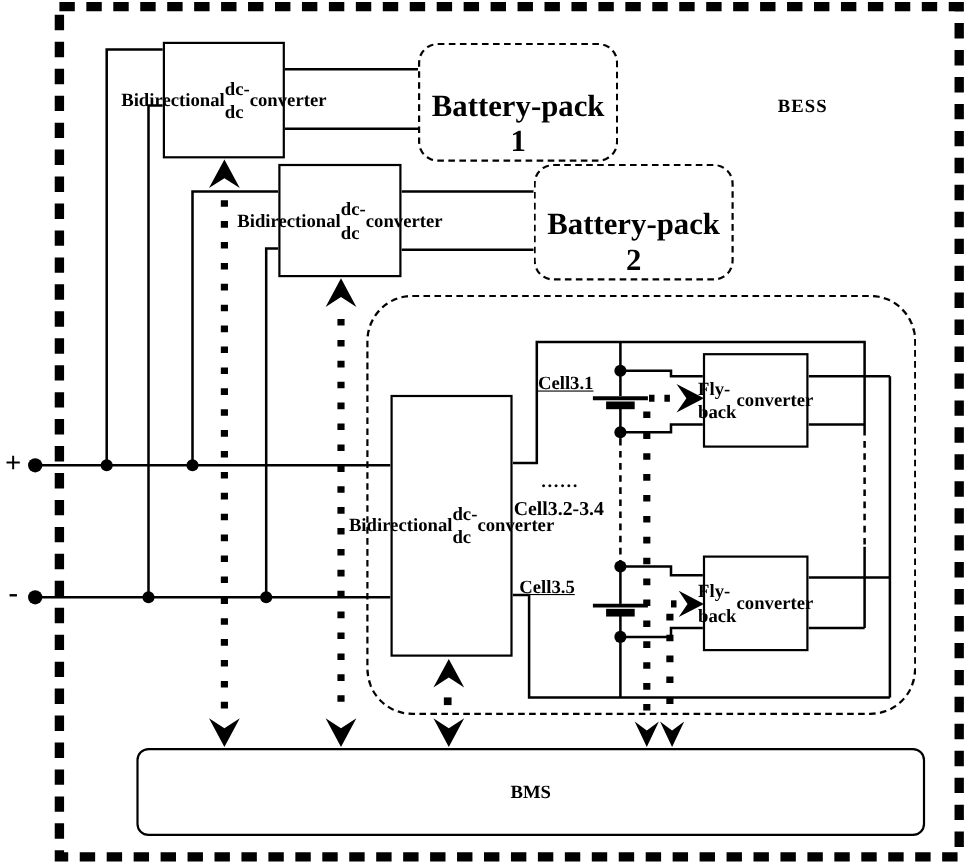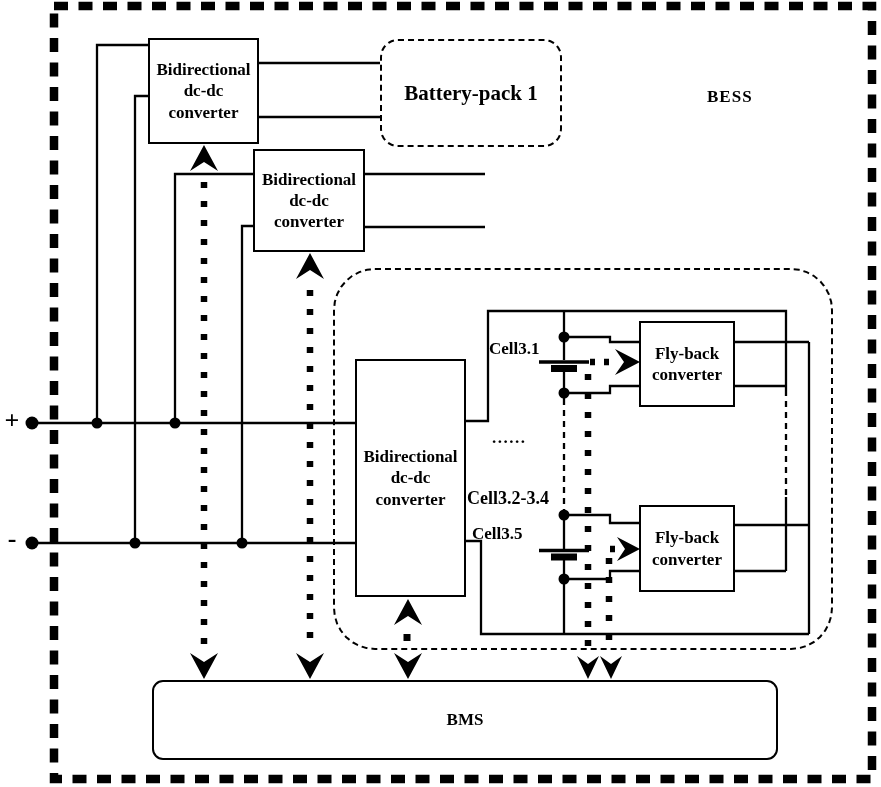--- a/index.html
+++ b/index.html
@@ -5,42 +5,42 @@
   :root { --ink:#000000; --bg:#ffffff; }
   html,body{margin:0;padding:0;background:var(--bg);}
   .canvas{
     position:relative;width:881px;height:787px;background:var(--bg);
     font-family:"Liberation Serif","DejaVu Serif",serif;color:var(--ink);
     overflow:hidden;
   }
   .wires{position:absolute;left:0;top:0;z-index:1;}
   .box{
     position:absolute;z-index:2;border:2.5px solid var(--ink);background:#fff;
-    display:flex;flex-direction:column;align-items:center;justify-content:center;
+    display:flex;flex-direction:row;align-items:center;justify-content:center;
     font-weight:bold;font-size:17px;line-height:1.24;
     box-sizing:border-box;
   }
   .dashedbox{
     position:absolute;z-index:2;border:2.5px dashed var(--ink);border-radius:18px;
-    display:flex;align-items:center;justify-content:center;text-align:center;
-    font-weight:bold;font-size:21px;box-sizing:border-box;background:transparent;
+    display:flex;align-items:flex-end;justify-content:center;text-align:center;
+    font-weight:bold;font-size:28px;box-sizing:border-box;background:transparent;
   }
   .pack3{border-radius:42px;}
   .pack3label{
     position:absolute;z-index:3;font-weight:bold;font-size:21px;white-space:nowrap;
   }
   .bmsbox{
     position:absolute;z-index:2;border:2.2px solid var(--ink);border-radius:11px;
     display:flex;align-items:center;justify-content:center;
     font-weight:bold;font-size:17px;background:#fff;box-sizing:border-box;
   }
   .lbl{position:absolute;z-index:3;font-weight:bold;white-space:nowrap;}
   .bess{font-size:17px;letter-spacing:1px;}
-  .cell-lbl{font-size:17px;}
-  .mid-lbl{font-size:18px;margin-top:36px;}
+  .cell-lbl{font-size:17px;text-decoration:underline;}
+  .mid-lbl{font-size:18px;}
   .dots-lbl{font-size:17px;letter-spacing:1.5px;}
   .term{font-size:26px;width:24px;text-align:center;}
 </style>
 </head>
 <body>
 
 <div class="canvas">
 
   <svg class="wires" width="881" height="787" viewBox="0 0 881 787">
 
@@ -154,22 +154,25 @@
     <div>converter</div>
   </div>
   <div class="box" style="left:639px;top:505px;width:96px;height:87px;">
     <div>Fly-back</div>
     <div>converter</div>
   </div>
 
   <div class="dashedbox" style="left:380px;top:39px;width:182px;height:108px;">
     <span>Battery-pack 1</span>
   </div>
+  <div class="dashedbox" style="left:485px;top:149px;width:182px;height:106px;">
+    <span>Battery-pack 2</span>
+  </div>
 
-  <div class="bmsbox" style="left:152px;top:680px;width:626px;height:80px;font-family:Liberation Serif, serif;">
+  <div class="bmsbox" style="left:124px;top:680px;width:717px;height:80px;font-family:Liberation Serif, serif;">
     <span>BMS</span>
   </div>
 
   <div class="lbl bess" style="left:707px;top:87px;">BESS</div>
   <div class="lbl term" style="left:0px;top:406px;">+</div>
   <div class="lbl term" style="left:0px;top:524px;">-</div>
   <div class="lbl cell-lbl" style="left:489px;top:339px;">Cell3.1</div>
   <div class="lbl dots-lbl" style="left:492px;top:428px;">......</div>
   <div class="lbl mid-lbl" style="left:467px;top:452px;">Cell3.2-3.4</div>
   <div class="lbl cell-lbl" style="left:472px;top:524px;">Cell3.5</div>

